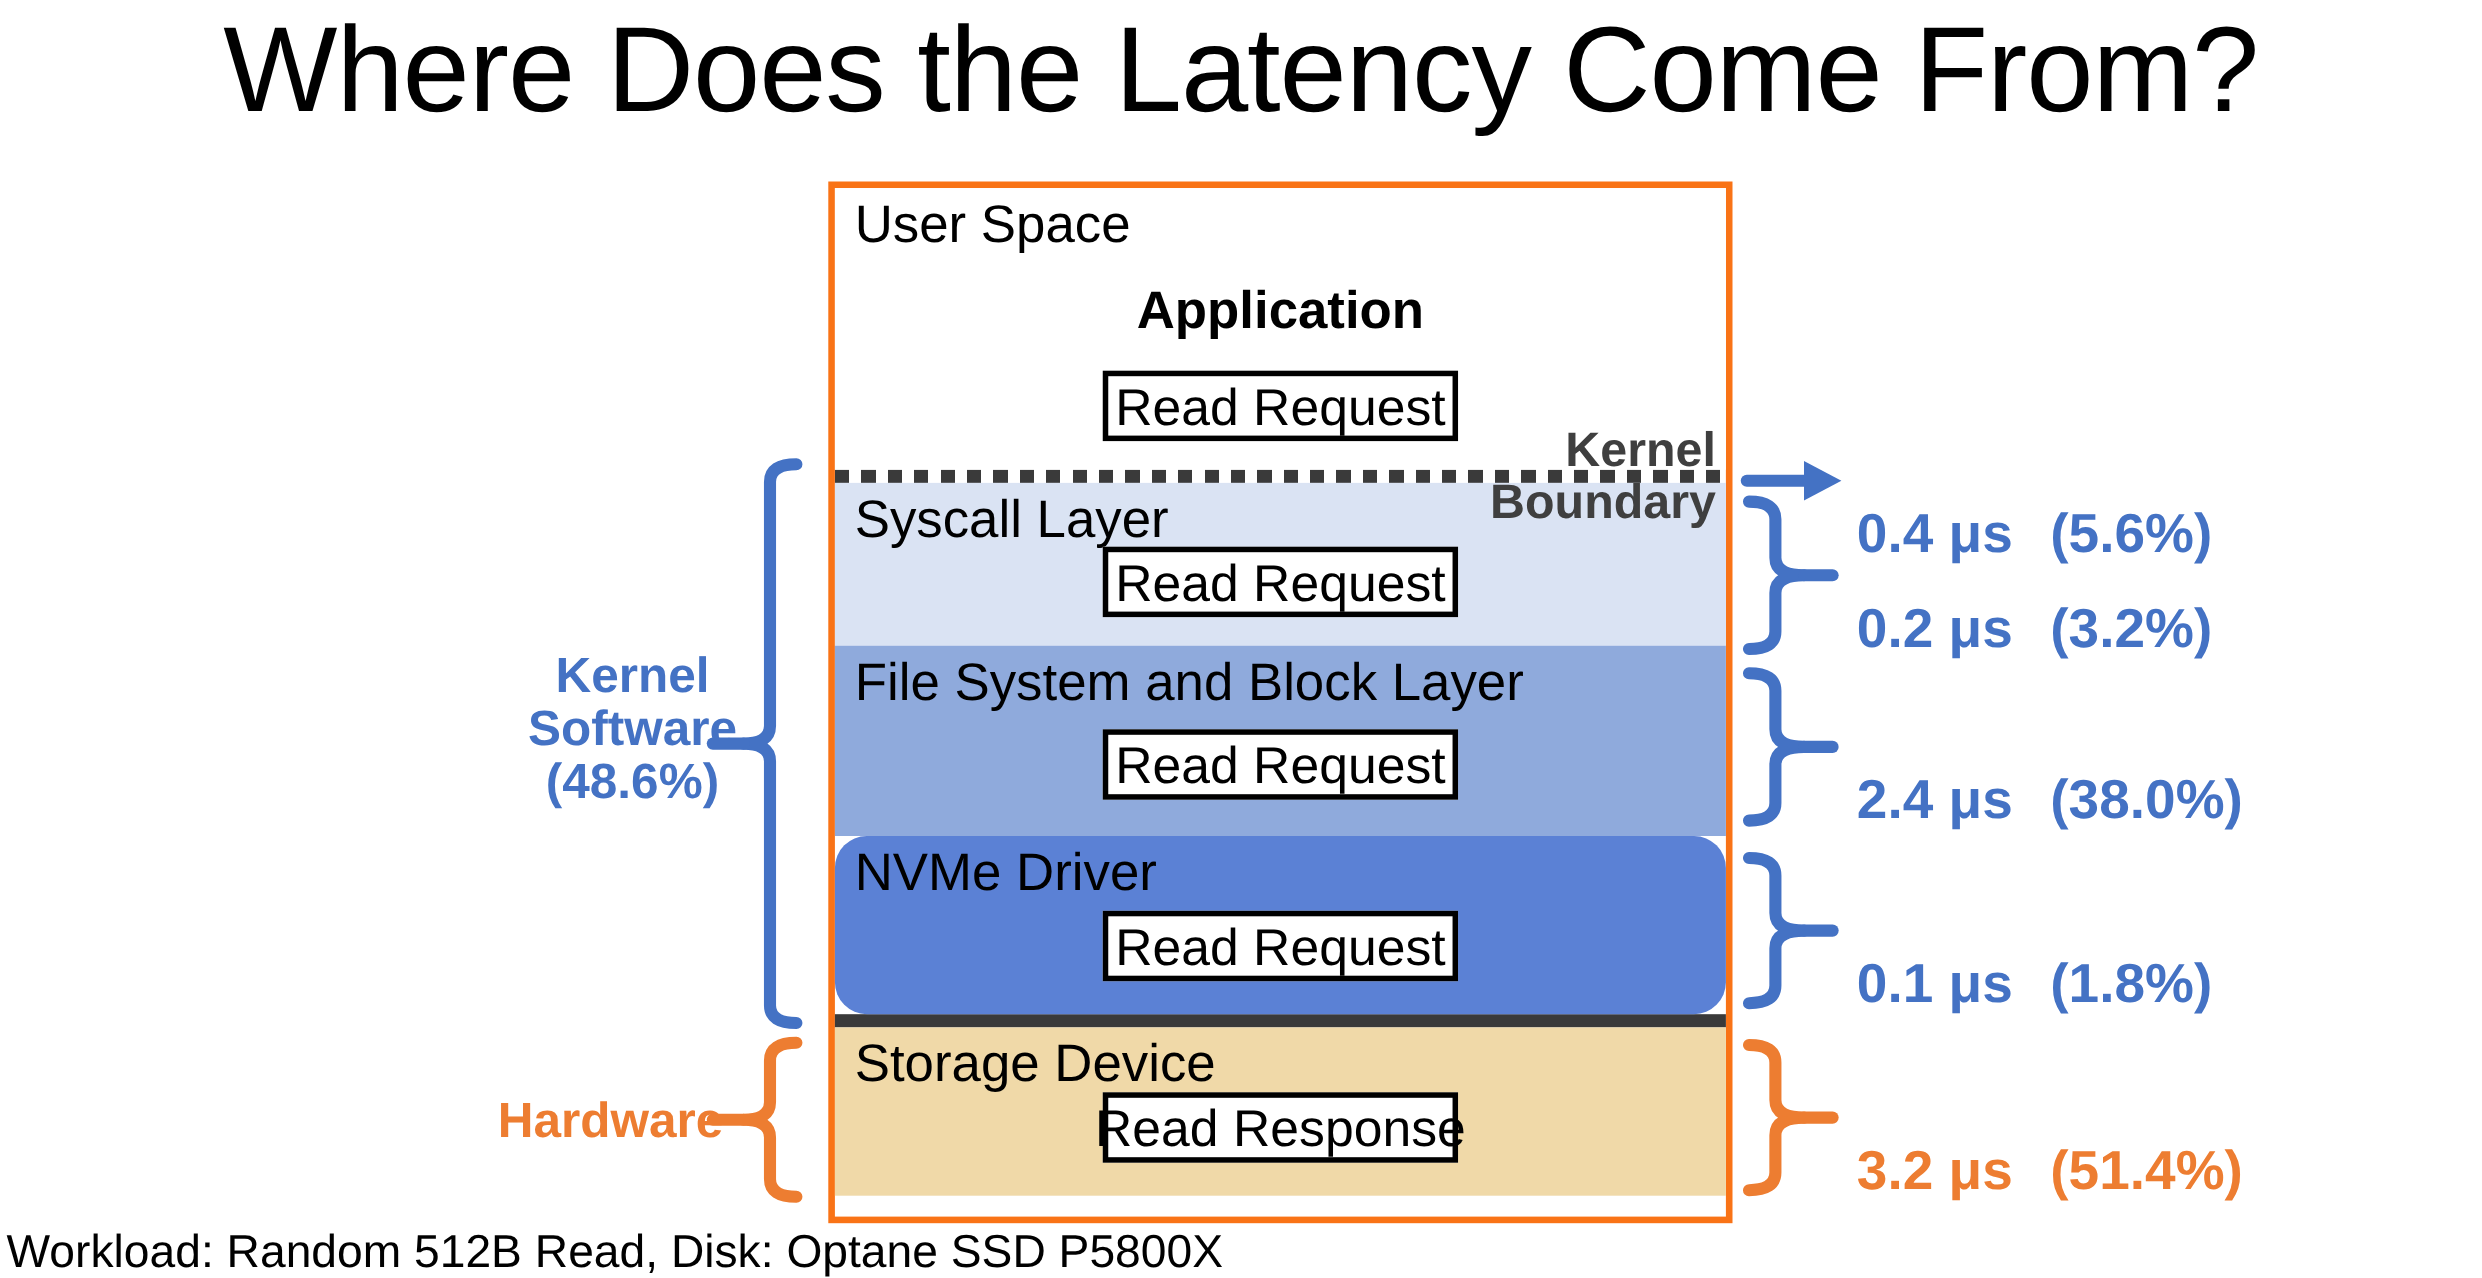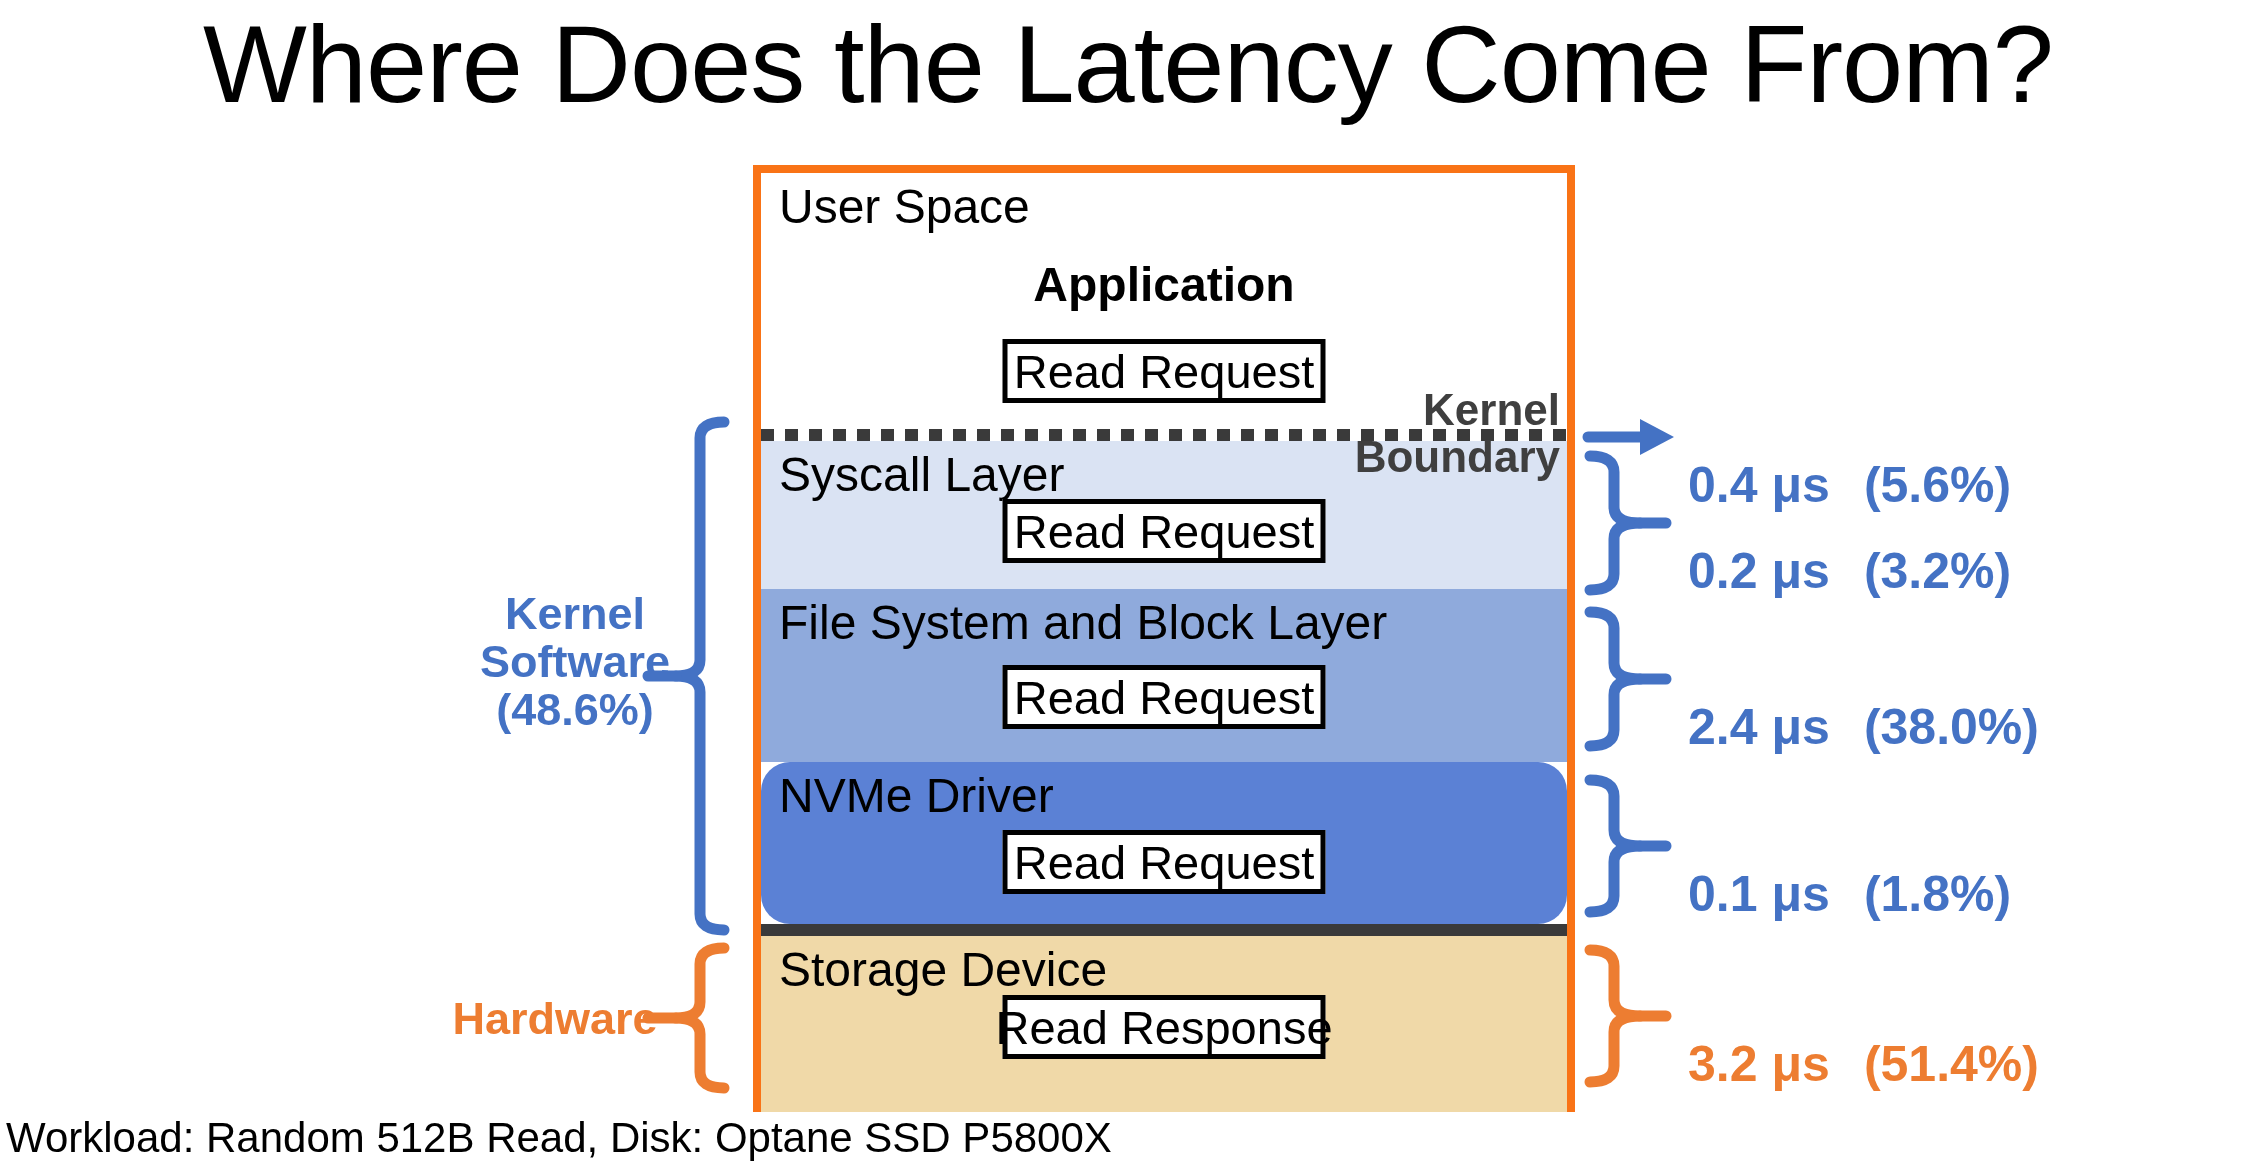--- a/index.html
+++ b/index.html
@@ -3,30 +3,30 @@
 <meta charset="utf-8">
 <style>
   html,body{margin:0;padding:0;background:#fff;}
   .canvas{position:relative;width:2256px;height:1162px;background:#ffffff;overflow:hidden;
           font-family:"Liberation Sans",sans-serif;}
   .title{position:absolute;top:0px;left:28px;width:2200px;text-align:center;
          font-size:110px;font-weight:400;color:#000;letter-spacing:-1px;white-space:nowrap;}
 
   
   .stack-box{position:absolute;left:753px;top:165px;width:822px;height:947px;
-             border:8px solid #f97316;box-sizing:border-box;background:#fff;}
+             border:6px solid #f97316;box-sizing:border-box;background:#fff;}
   .sect{position:relative;width:100%;}
   .sect-user{height:256px;background:#ffffff;}
   .kernel-dash{height:12px;width:100%;
                background:repeating-linear-gradient(to right,#3a3a3a 0 13px,rgba(0,0,0,0) 13px 24px);}
   .sect-syscall{height:148px;background:#dae3f3;}
   .sect-fs{height:173px;background:#8faadc;}
   .sect-nvme{height:162px;background:#5b81d5;border-radius:29px;}
   .hw-separator{height:12px;width:100%;background:#3a3a3a;}
-  .sect-storage{height:176px;background:#f0d9a8;}
+  .sect-storage{height:153px;background:#f0d9a8;}
 
   .layer-label{position:absolute;left:18px;top:6px;font-size:48px;color:#000;white-space:nowrap;}
   .app-label{position:absolute;top:84px;left:0;width:100%;text-align:center;
              font-size:48px;font-weight:700;color:#000;}
   .req-box{position:absolute;left:50%;transform:translateX(-50%);width:323px;height:64px;
            border:5px solid #000;background:#fff;box-sizing:border-box;
            display:flex;align-items:center;justify-content:center;
            font-size:47px;color:#000;white-space:nowrap;}
 
   

